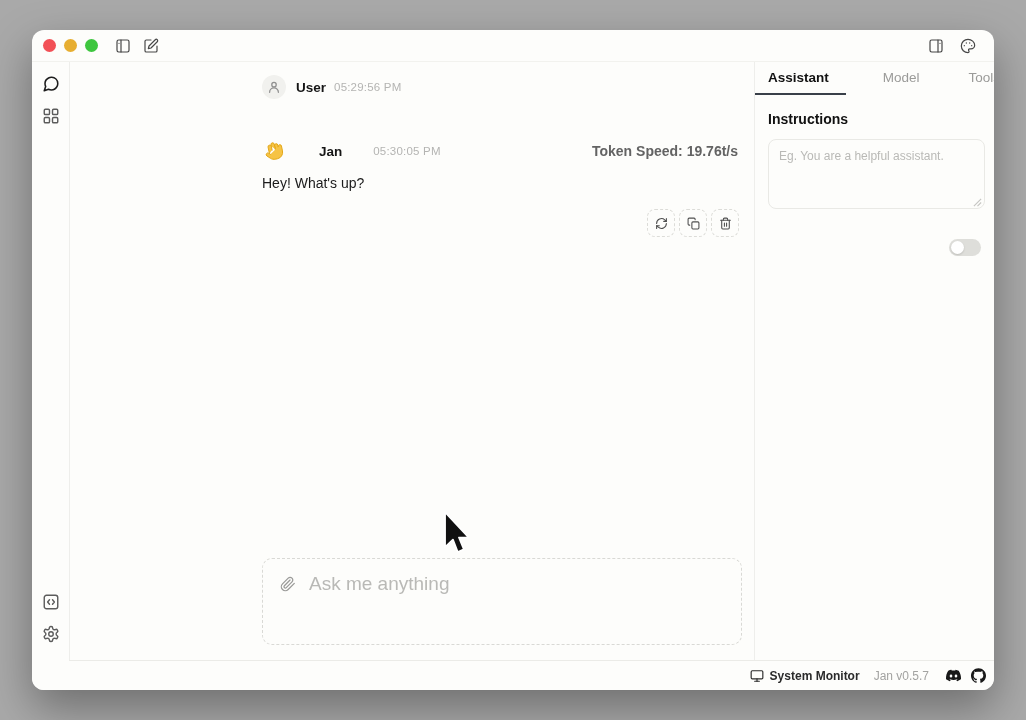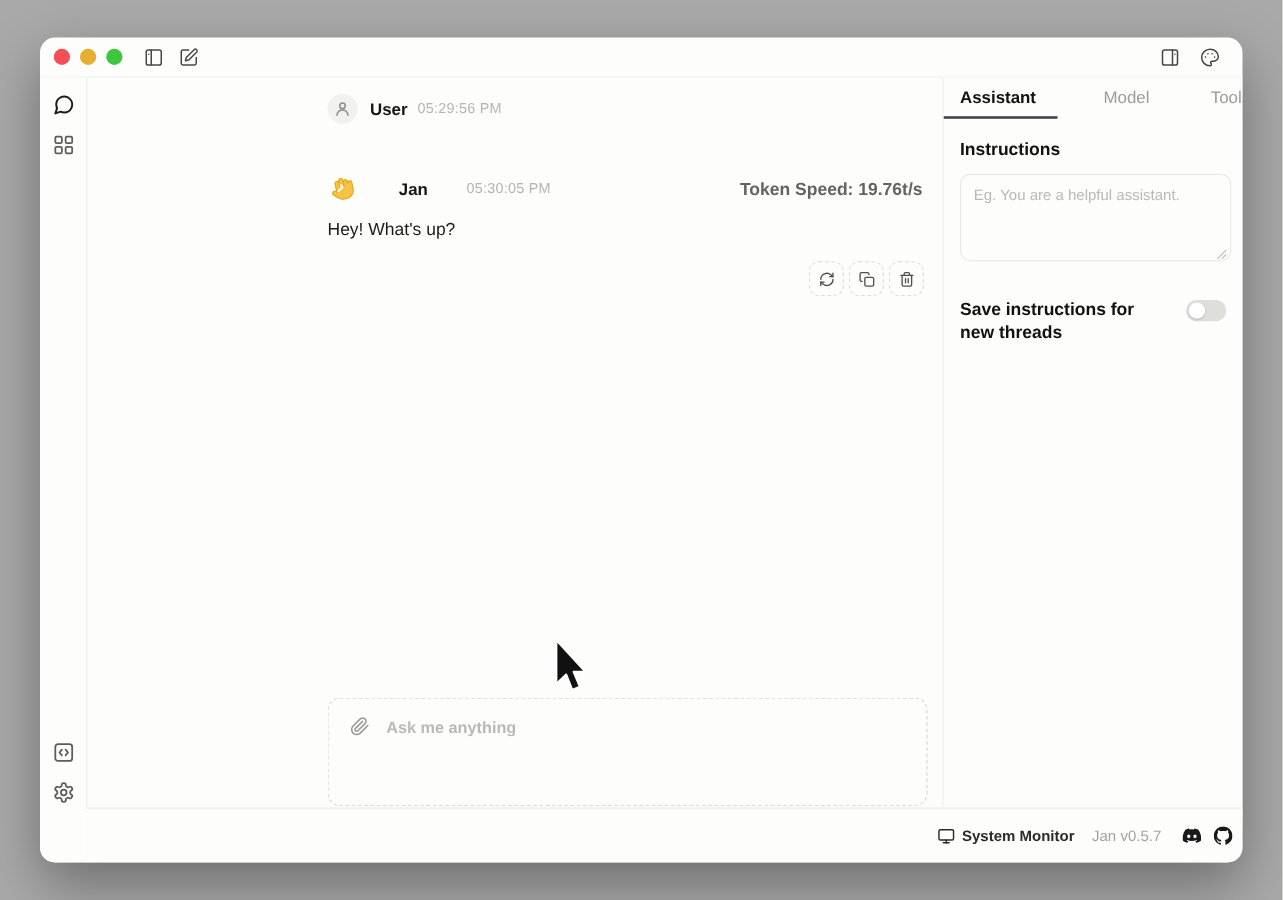--- a/index.html
+++ b/index.html
@@ -52,21 +52,21 @@
   .msg-text { padding-left:14px; margin-top:12px; font-size:14px; color:#1b1b1b; }
   .actions { display:flex; gap:4px; justify-content:flex-end; padding-right:15px; margin-top:18px; }
   .act-btn { width:28px; height:28px; border:1px dashed #dcdcd8; border-radius:8px; background:#fdfdfb;
     display:flex; align-items:center; justify-content:center; color:#4f4f4f; }
   .act-btn svg { width:13px; height:13px; }
 
   
   .inputbox { position:absolute; left:230px; top:528px; width:480px; height:87px; border:1px dashed #d9d9d5; border-radius:10px; background:#fdfdfb; }
   .ib-row1 { display:flex; align-items:center; gap:13px; padding:14px 0 0 17px; color:#9a9a98; }
   .ib-row1 svg { width:16px; height:16px; }
-  .ask-input { border:none; outline:none; background:transparent; font-family:"Liberation Sans",sans-serif; font-size:13px; color:#b91c1c; width:330px;font-weight:bold; }
+  .ask-input { border:none; outline:none; background:transparent; font-family:"Liberation Sans",sans-serif; font-size:19px; color:#b91c1c; width:330px; }
   .ask-input::placeholder { color:#b9b9b6; }
   .ib-row2 { position:absolute; left:10px; right:14px; bottom:9px; display:flex; align-items:center; }
   .model-btn { height:26px; border:1px solid #e4e4e0; border-radius:7px; background:#fff; padding:0 12px;
     font-size:12.5px; font-weight:700; color:#1e1e1e; display:flex; align-items:center; font-family:"Liberation Sans",sans-serif; }
   .model-cfg { width:28px; height:26px; margin-left:6px; border:1px dashed #dedeld; border:1px dashed #dedeD9; border-radius:7px;
     display:flex; align-items:center; justify-content:center; color:#555; background:#fdfdfb; }
   .model-cfg svg { width:13px; height:13px; }
   .ib-collapse { margin-left:auto; color:#8b8b89; width:16px; height:16px; }
   .ib-collapse svg { width:16px; height:16px; }
 
@@ -84,21 +84,21 @@
   .rp-textarea::placeholder { color:#b9b9b6; }
   .ta-wrap { position:relative; width:217px; }
   .ta-grip { position:absolute; right:3px; bottom:6px; color:#c4c4c0; pointer-events:none; }
   .ta-grip svg { width:9px; height:9px; display:block; }
   .save-row { margin-top:24px; display:flex; align-items:flex-start; }
   .save-label { width:158px; font-size:14px; font-weight:700; color:#111; line-height:18px; }
   .toggle { margin-left:auto; margin-top:2px; width:32px; height:17px; border-radius:9px; background:#dededa; position:relative; }
   .toggle .knob { position:absolute; left:2px; top:2px; width:13px; height:13px; border-radius:50%; background:#fff; box-shadow:0 1px 2px rgba(0,0,0,.15); }
 
   
-  .statusbar { position:absolute; left:37px; right:0; bottom:0; height:44px; border-top:1px solid #ebebe7; background:#fdfdfb;
+  .statusbar { position:absolute; left:37px; right:0; bottom:0; height:30px; border-top:1px solid #ebebe7; background:#fdfdfb;
     display:flex; align-items:center; justify-content:flex-end; padding-right:8px; }
   .sb-item { display:flex; align-items:center; gap:6px; color:#2b2b2b; font-size:12px; font-weight:700; }
   .sb-item svg { width:14px; height:14px; }
   .sb-version { margin-left:14px; font-size:12px; color:#a3a3a1; }
   .sb-social { display:flex; gap:10px; margin-left:17px; color:#191919; }
   .sb-social svg { width:15px; height:15px; display:block; }
 
   
   .cursor { position:absolute; left:441px; top:511px; width:30px; height:46px; pointer-events:none; z-index:50; }
 </style>
@@ -267,21 +267,20 @@
       <div class="ta-wrap">
         <textarea class="rp-textarea" placeholder="Eg. You are a helpful assistant." style=""></textarea>
         <span class="ta-grip">
           <svg viewBox="0 0 10 10" stroke="currentColor" stroke-width="1.2" fill="none">
               <path d="M9 1 1 9"></path>
               <path d="M9 5 5 9"></path>
             </svg>
         </span>
       </div>
       <div class="save-row">
-        <div class="save-label">Save instructions for new threads</div>
         <div class="toggle">
             <div class="knob"></div>
           </div>
       </div>
     </div>
   </div>
 
   <div class="statusbar">
     <div class="sb-item">
       <span>

